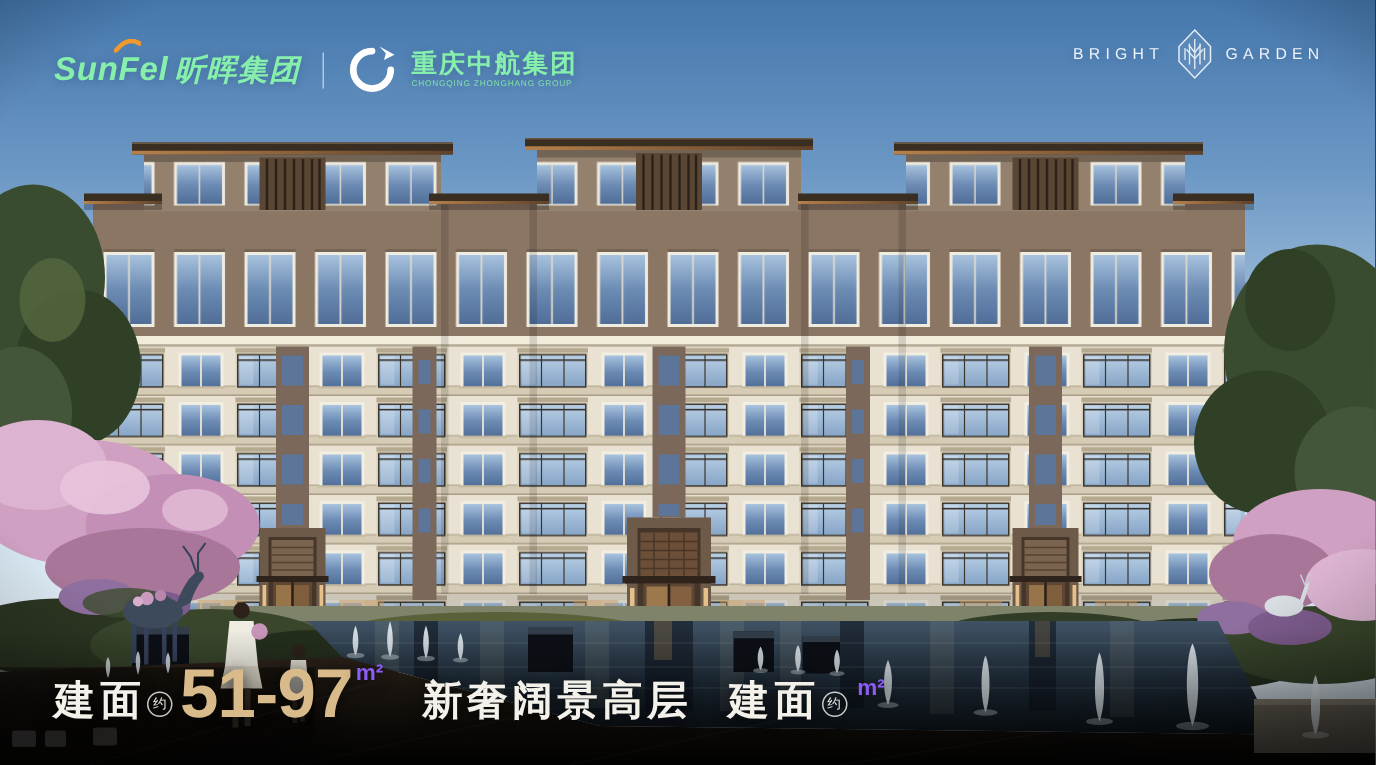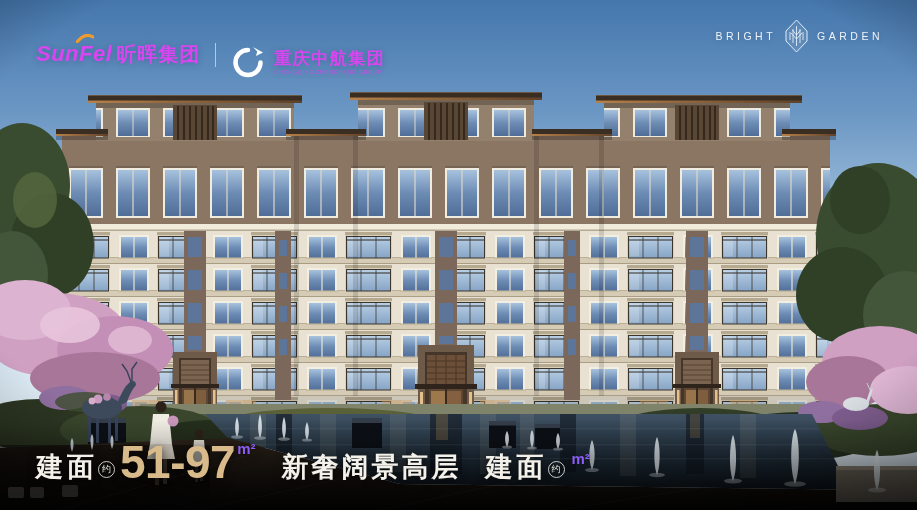--- a/index.html
+++ b/index.html
@@ -2,27 +2,27 @@
 <html><head>
 <meta charset="utf-8">
 <style>
   html,body{margin:0;padding:0;background:#222;}
   .stage{position:relative;width:917px;height:510px;overflow:hidden;
          font-family:"Liberation Sans","DejaVu Sans",sans-serif;}
   .scene{position:absolute;inset:0;display:block;}
 
   
   .brand-left{position:absolute;left:36px;top:30px;display:flex;align-items:center;gap:15px;
-              color:#d946ef;text-shadow:0 1px 6px rgba(30,60,100,.35);justify-content:flex-end;}
+              color:#86efac;text-shadow:0 1px 6px rgba(30,60,100,.35);justify-content:flex-end;}
   .sunfel-logo{position:relative;display:flex;align-items:baseline;gap:4px;}
   .sunfel-en{font-size:22px;font-weight:800;font-style:italic;letter-spacing:.5px;}
   .sunfel-swoosh{position:absolute;left:40px;top:-7px;}
-  .sunfel-cn{font-size:20px;font-weight:800;letter-spacing:1px;}
+  .sunfel-cn{font-size:20px;font-weight:800;font-style:italic;letter-spacing:1px;}
   .logo-divider{width:1px;height:24px;background:rgba(255,255,255,.55);}
-  .caic-logo{display:flex;align-items:center;gap:9px;margin-top:16px;}
+  .caic-logo{display:flex;align-items:center;gap:9px;}
   .caic-text{display:flex;flex-direction:column;line-height:1;}
   .caic-cn{font-size:17px;font-weight:800;letter-spacing:1.5px;}
   .caic-en{font-size:5.5px;letter-spacing:.55px;opacity:.85;margin-top:3px;}
 
   
   .brand-right{position:absolute;right:34px;top:19px;display:flex;flex-direction:column;
                align-items:flex-end;gap:5px;color:#edf3fa;text-shadow:0 1px 5px rgba(40,70,110,.3);}
   .brand-row{display:flex;align-items:center;gap:9px;font-size:10.5px;font-weight:500;
              letter-spacing:3.5px;padding-left:3.5px;}
   .name-row{display:flex;align-items:center;gap:7px;}

